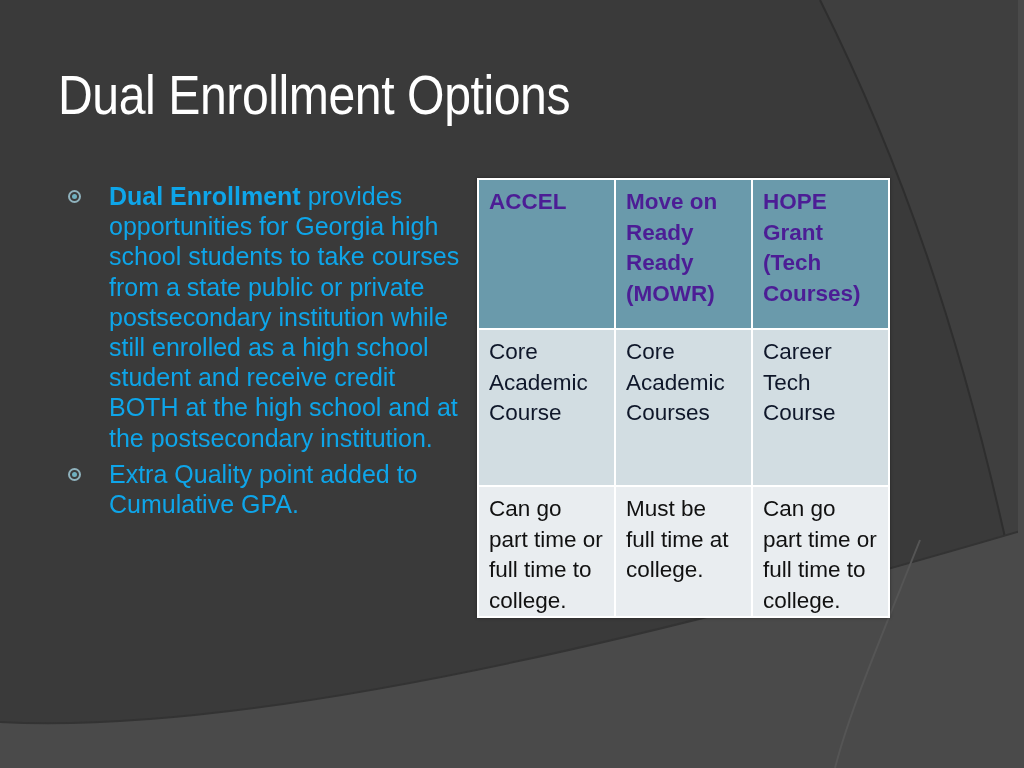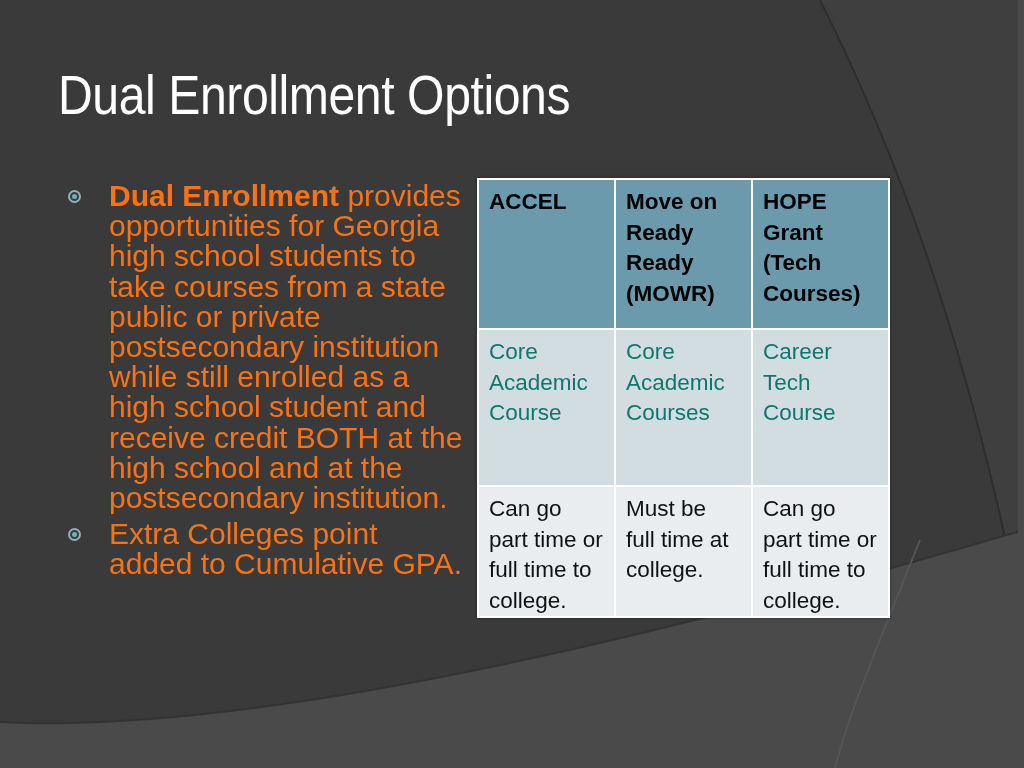--- a/index.html
+++ b/index.html
@@ -14,21 +14,21 @@
       position: absolute; left: 58px; top: 62px;
       font-family: "Liberation Sans", sans-serif;
       font-size: 56px; color: #ffffff; font-weight: normal;
       letter-spacing: -0.5px;
       transform: scaleX(0.86); transform-origin: left top;
       white-space: nowrap;
     }
     .bullets {
       position: absolute; left: 66px; top: 181px; width: 400px;
       list-style: none; margin: 0; padding: 0;
-      color: #f97316; font-size: 30px; line-height: 30.2px;
+      color: #0ea5e9; font-size: 25px; line-height: 30.2px;
     }
     .bullets li { position: relative; padding-left: 43px; margin-bottom: 6px; }
     .bullet-dot {
       position: absolute; left: 2px; top: 9px; width: 13px; height: 13px;
       border-radius: 50%; border: 2px solid #8fb2bd; box-sizing: border-box;
       background: #3a3a3a;
     }
     .bullet-dot::after {
       content: ""; position: absolute; left: 2px; top: 2px; width: 5px; height: 5px;
       border-radius: 50%; background: #6fb0c0;
@@ -40,24 +40,24 @@
       width: 411px;
       font-size: 22.5px; line-height: 30.5px;
       box-shadow: 0 0 3px rgba(0,0,0,0.4);
     }
     table.grid td, table.grid th {
       border: 2px solid #ffffff;
       vertical-align: top; text-align: left;
       padding: 7px 10px 0 10px;
     }
     table.grid th {
-      background: #6a9aab; color: #000000; font-weight: bold;
+      background: #6a9aab; color: #4c1d95; font-weight: bold;
       height: 150px; box-sizing: border-box;
     }
-    table.grid tr.r1 td { background: #d2dde2; color: #0f766e; height: 157px; box-sizing: border-box; }
+    table.grid tr.r1 td { background: #d2dde2; color: #0f172a; height: 157px; box-sizing: border-box; }
     table.grid tr.r2 td { background: #e9edf0; color: #111; height: 131px; box-sizing: border-box; }
     col.c1 { width: 137px; } col.c2 { width: 137px; } col.c3 { width: 137px; }
   </style>
 </head>
 <body>
 
 <svg class="bg" viewBox="0 0 1024 768" xmlns="http://www.w3.org/2000/svg">
   <rect width="1024" height="768" fill="#3a3a3a"></rect>
 
   <path d="M820 0 C 900 160, 960 330, 1010 560 L1024 560 L1024 0 Z" fill="#3f3f3f"></path>
@@ -73,21 +73,21 @@
 <div class="title">Dual Enrollment Options</div>
 
 <ul class="bullets">
   <li>
     <span class="bullet-dot"></span>
     <span class="b">Dual Enrollment</span>
     <span>provides opportunities for Georgia high school students to take courses from a state public or private postsecondary institution while still enrolled as a high school student and receive credit BOTH at the high school and at the postsecondary institution.</span>
   </li>
   <li>
     <span class="bullet-dot"></span>
-    <span>Extra Colleges point added to Cumulative GPA.</span>
+    <span>Extra Quality point added to Cumulative GPA.</span>
   </li>
 </ul>
 
 <table class="grid">
   <colgroup>
       <col class="c1">
       <col class="c2">
       <col class="c3">
     </colgroup>
   <thead>

